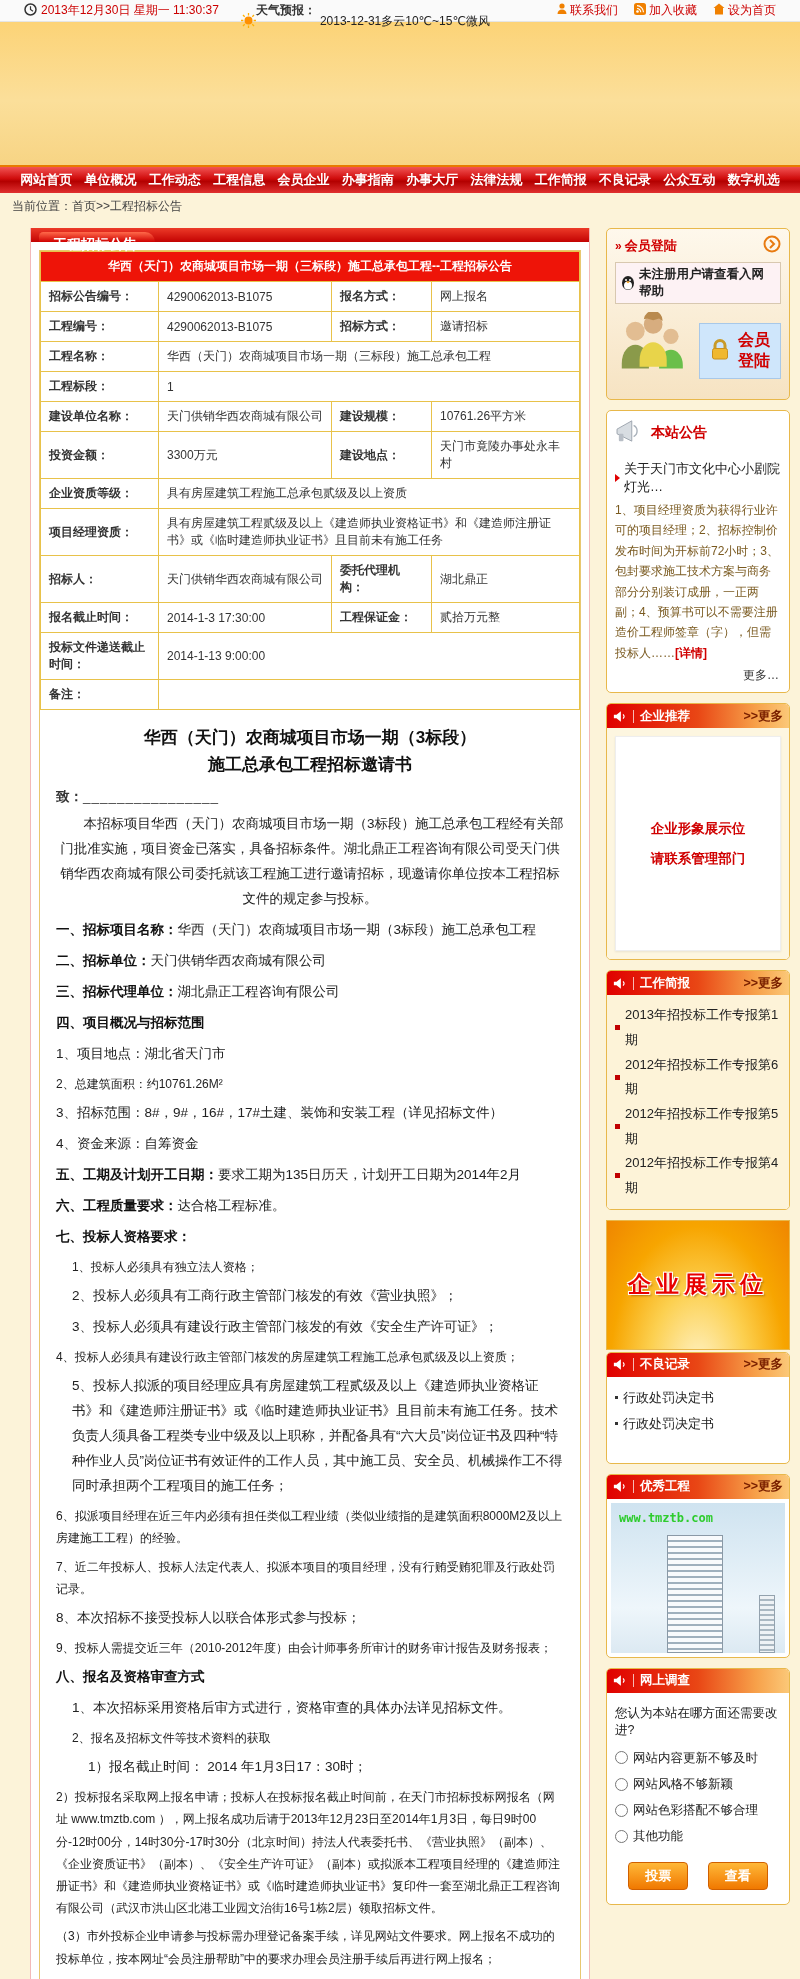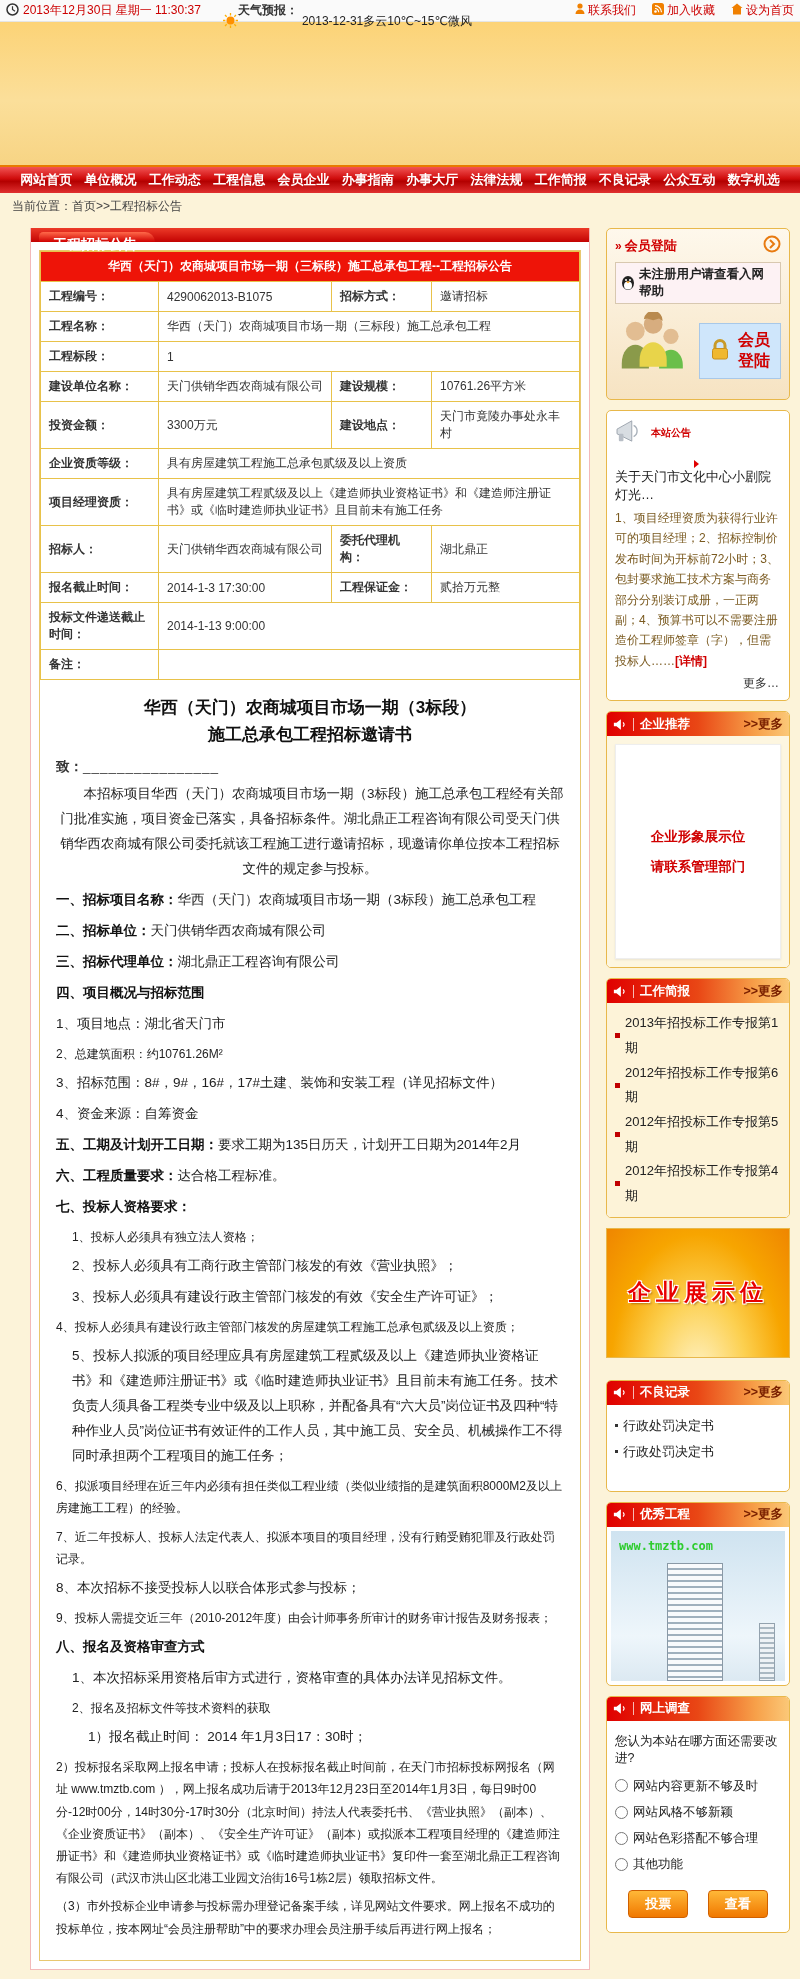--- a/index.html
+++ b/index.html
@@ -1,20 +1,20 @@
 <!DOCTYPE html>
 <html><head>
 <meta charset="utf-8">
 <style>
   * { margin:0; padding:0; box-sizing:border-box; }
   body { width:800px; font-family:"Liberation Sans","DejaVu Sans",sans-serif; font-size:12px; color:#333; background:#fcf3d9; }
   a { text-decoration:none; color:inherit; cursor:pointer; }
 
   
-  .topbar { height:22px; background:#fafafa; border-bottom:1px solid #e5e5e5; display:flex; align-items:center; padding:0 6px; }
+  .topbar { height:22px; background:#fafafa; border-bottom:1px solid #e5e5e5; display:flex; align-items:center; padding:0 24px; }
   .topbar .date { color:#cc0000; margin-left:4px; }
   .topbar .wx { margin-left:18px; display:flex; align-items:center; }
   .topbar .wx span { color:#222; margin-left:4px;margin-top:22px; }
   .topbar .sp { flex:1; }
   .toplink { display:flex; align-items:center; margin-left:16px; color:#cc0000; }
   .toplink svg { margin-right:3px; }
 
   
   .banner { height:145px; background:linear-gradient(180deg,#fcd377 0%,#fbdf9a 55%,#f7d484 100%); border-bottom:2px solid #e87a00; }
 
@@ -62,40 +62,40 @@
   .login-hd .arr { color:#d00000; font-weight:bold; margin-right:3px; }
   .login-hd .sp { flex:1; }
   .help-btn { display:flex; align-items:center; background:#fdf2f4; border:1px solid #d8c8b0; padding:3px 5px; font-weight:bold; color:#222; font-size:12.5px; }
   .help-btn svg { margin-right:4px; }
   .login-row { display:flex; align-items:center; margin-top:8px; }
   .login-btn { display:flex; align-items:center; background:#cfe6fb; border:1px solid #a8c8e8; padding:6px 8px; margin-left:6px; }
   .login-btn .lbl { color:#d00000; font-weight:bold; font-size:16px; margin-left:6px; }
 
   .notice-bd { padding:8px 8px 6px; }
   .notice-hd { display:flex; align-items:center; padding:8px 8px 2px; }
-  .notice-hd .tt { color:#d00000; font-weight:bold; font-size:10px; margin-left:8px; }
-  .notice-item { display:flex; align-items:center; font-size:13px; color:#222; margin:4px 0 4px;flex-direction:column; }
+  .notice-hd .tt { color:#d00000; font-weight:bold; font-size:14px; margin-left:8px; }
+  .notice-item { display:flex; align-items:center; font-size:13px; color:#222; margin:4px 0 4px; }
   .tri { width:0; height:0; border-left:5px solid #e00000; border-top:4px solid transparent; border-bottom:4px solid transparent; margin-right:4px; }
   .notice-txt { color:#7a5a20; line-height:1.7; font-size:12px; }
   .notice-txt .detail { color:#d00000; font-weight:bold; }
   .notice-more { text-align:right; color:#333; padding:4px 2px 2px; }
 
   .sec-hd { height:24px; display:flex; align-items:center; background:linear-gradient(90deg,#e00000 0%,#e94715 50%,#f7a14a 82%,#fbc878 100%); color:#fff; font-weight:bold; font-size:12.5px; padding:0 6px; border-radius:3px 3px 0 0; }
   .sec-hd .spk { margin-right:6px; border-right:1px solid rgba(255,255,255,.7); padding-right:6px; display:flex; align-items:center; }
   .sec-hd .more { margin-left:auto; color:#7a2000; font-weight:bold; }
 
   .promo-bd { background:#fdf6e0; padding:8px; }
   .promo-card { background:#fff; border:1px solid #eee; box-shadow:0 1px 2px rgba(0,0,0,.08); height:215px; display:flex; flex-direction:column; align-items:center; justify-content:center; }
   .promo-card div { color:#d00000; font-weight:bold; font-size:13.5px; line-height:2.2; }
 
   .brief-bd { background:#fdf3d8; padding:8px 6px; }
   .brief-item { display:flex; align-items:center; font-size:13px; color:#222; line-height:1.9; }
   .sqr { width:5px; height:5px; background:#c00000; margin:0 5px 0 2px; flex:none; }
 
-  .show-banner { height:130px; border:1px solid #e8b84b; margin-bottom:22px; background:radial-gradient(ellipse at 50% 115%, #fff3c8 0%, #fcd050 38%, #f7a500 68%, #ef8600 100%); display:flex; align-items:center; justify-content:center; }
+  .show-banner { height:130px; border:1px solid #e8b84b; margin-bottom:2px; background:radial-gradient(ellipse at 50% 115%, #fff3c8 0%, #fcd050 38%, #f7a500 68%, #ef8600 100%); display:flex; align-items:center; justify-content:center; }
   .show-banner span { color:#e80000; font-weight:bold; font-size:23px; letter-spacing:5px; text-shadow:-1px -1px 0 #fff,1px -1px 0 #fff,-1px 1px 0 #fff,1px 1px 0 #fff,2px 2px 2px rgba(120,60,0,.5); }
 
   .bad-bd { padding:8px 8px 26px; }
   .bad-item { display:flex; align-items:center; font-size:13px; line-height:2; color:#222; }
   .dot { width:3px; height:3px; background:#333; margin-right:5px; flex:none; }
 
   .fine-bd { padding:4px; }
   .fine-img { position:relative; height:150px; background:linear-gradient(180deg,#cfe3f0,#eef6fb 70%,#dce9f2); overflow:hidden;padding-left:8px; }
   .wm { position:absolute; left:8px; top:8px; color:#2ecc2e; font-family:"DejaVu Sans Mono",monospace; font-weight:bold; font-size:12px; }
   .tower { position:absolute; left:56px; bottom:0; width:56px; height:118px; background:repeating-linear-gradient(180deg,#f8fafc 0 4px,#9fb0bd 4px 6px); border:1px solid #8a99a6; }
@@ -178,20 +178,26 @@
         <div class="panel-tab">工程招标公告</div>
       </div>
       <div class="panel-bd">
         <div class="inner">
           <table class="tt">
             <tbody>
                 <tr>
                   <td class="ttitle" colspan="4">华西（天门）农商城项目市场一期（三标段）施工总承包工程--工程招标公告</td>
                 </tr>
             <tr>
+              <td class="lb">招标公告编号：</td>
+                  <td>4290062013-B1075</td>
+              <td class="lb2">报名方式：</td>
+                  <td class="v2">网上报名</td>
+            </tr>
+            <tr>
               <td class="lb">工程编号：</td>
                   <td>4290062013-B1075</td>
               <td class="lb2">招标方式：</td>
                   <td class="v2">邀请招标</td>
             </tr>
             <tr>
                   <td class="lb">工程名称：</td>
                   <td colspan="3">华西（天门）农商城项目市场一期（三标段）施工总承包工程</td>
                 </tr>
             <tr>

